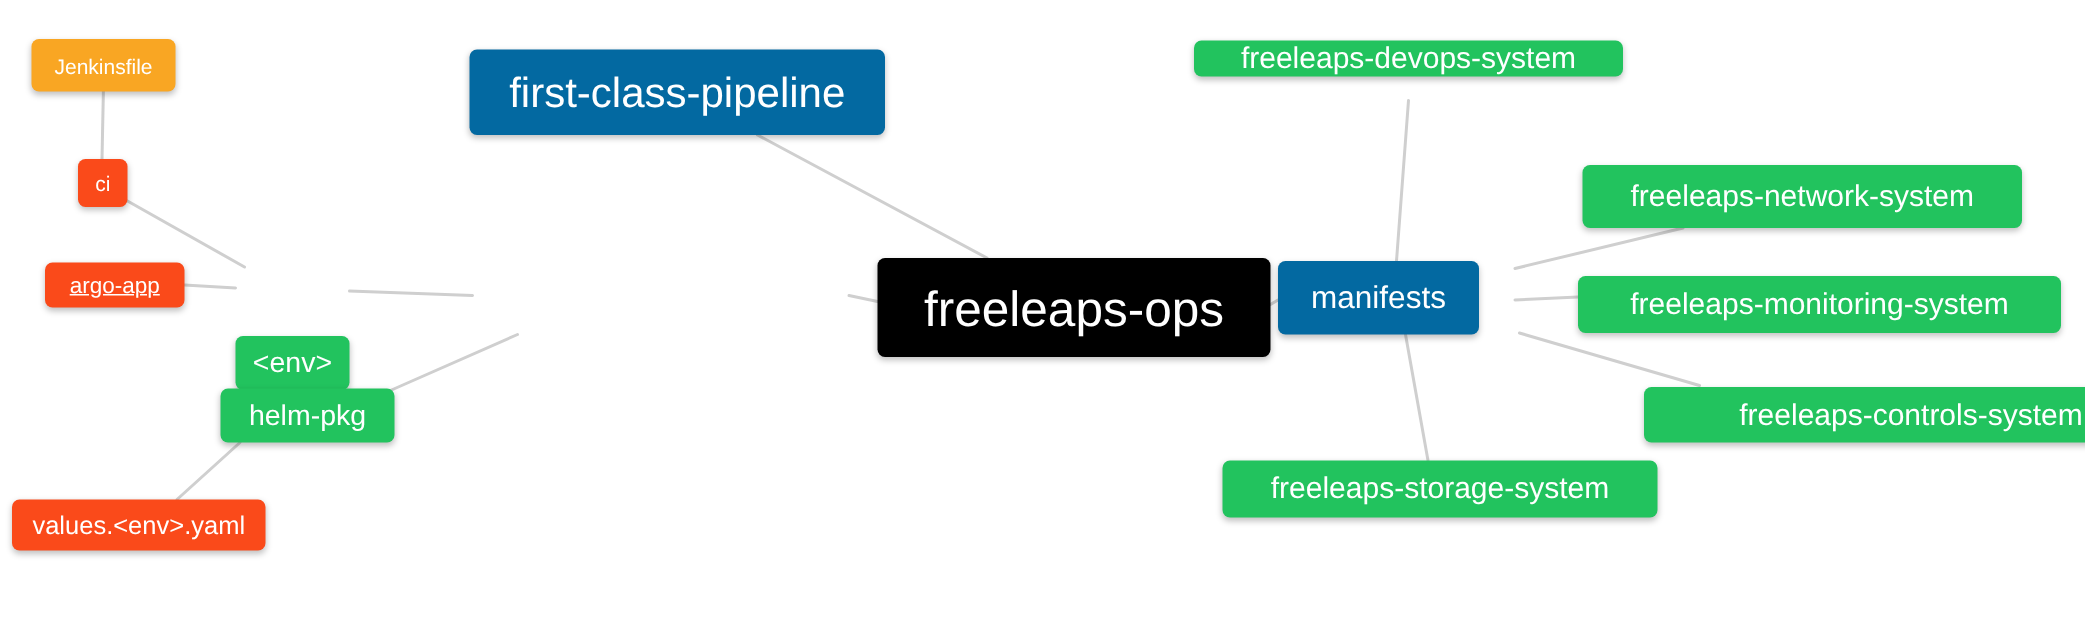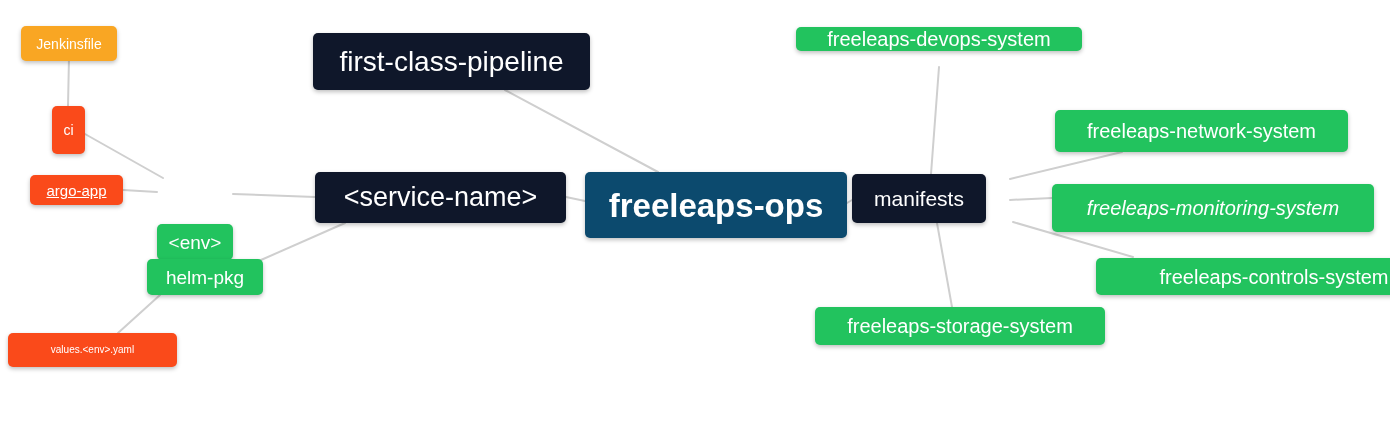--- a/index.html
+++ b/index.html
@@ -36,25 +36,25 @@
     justify-content: center;
     color: #ffffff;
     border-radius: 5px;
     box-shadow: 0 2px 4px rgba(0,0,0,0.25);
     white-space: nowrap;
     cursor: pointer;
     box-sizing: border-box;
     line-height: 1;
     user-select: none;
   }
-  .node.blue   { background: #0f172a; }
+  .node.blue   { background: #0369a1; }
   .node.green  { background: #22c35e; }
   .node.orange { background: #f9a623; }
   .node.red    { background: #fa4a1a; }
-  .node.dark   { background: #0c4a6e; font-weight: bold; }
+  .node.dark   { background: #000000; }
 </style>
 </head>
 <body>
 
 <div class="canvas">
 
   <svg class="edges" xmlns="http://www.w3.org/2000/svg">
     <line x1="69" y1="57" x2="68" y2="106"></line>
     <line x1="85" y1="134" x2="163" y2="178"></line>
     <line x1="123" y1="190" x2="157" y2="192"></line>
@@ -66,41 +66,40 @@
     <line x1="847" y1="203" x2="852" y2="200"></line>
     <line x1="931" y1="174" x2="939" y2="67"></line>
     <line x1="1010" y1="179" x2="1122" y2="152"></line>
     <line x1="1010" y1="200" x2="1052" y2="198"></line>
     <line x1="1013" y1="222" x2="1133" y2="257"></line>
     <line x1="937" y1="223" x2="952" y2="307"></line>
   </svg>
 
   <div class="node orange" style="left:21px;   top:26px;  width:96px;  height:35px; font-size:14px;">Jenkinsfile</div>
 
-  <div class="node red" style="left:52px;   top:106px; width:33px;  height:48px; font-size:14px;">ci</div>
+  <div class="node red" style="left:52px;   top:106px; width:33px;  height:32px; font-size:14px;">ci</div>
 
   <div class="node red" style="left:30px;   top:175px; width:93px;  height:30px; font-size:15px;text-decoration:underline;">argo-app</div>
 
   <div class="node green" style="left:157px;  top:176px; width:76px;  height:36px; font-size:19px;margin-top:48px;">&lt;env&gt;</div>
 
   <div class="node green" style="left:147px;  top:259px; width:116px; height:36px; font-size:19px;">helm-pkg</div>
 
-  <div class="node red" style="left:8px;    top:333px; width:169px; height:34px; font-size:10px;">values.&lt;env&gt;.yaml</div>
+  <div class="node red" style="left:8px;    top:333px; width:169px; height:34px; font-size:17px;">values.&lt;env&gt;.yaml</div>
 
   <div class="node blue" style="left:313px;  top:33px;  width:277px; height:57px; font-size:28px;">first-class-pipeline</div>
 
-  <div class="node blue" style="left:315px;  top:172px; width:251px; height:51px; font-size:27px;">&lt;service-name&gt;</div>
 
   <div class="node dark" style="left:585px;  top:172px; width:262px; height:66px; font-size:33px;">freeleaps-ops</div>
 
   <div class="node blue" style="left:852px;  top:174px; width:134px; height:49px; font-size:21px;">manifests</div>
 
   <div class="node green" style="left:796px;  top:27px;  width:286px; height:24px; font-size:20px;">freeleaps-devops-system</div>
 
   <div class="node green" style="left:1055px; top:110px; width:293px; height:42px; font-size:20px;">freeleaps-network-system</div>
 
-  <div class="node green" style="left:1052px; top:184px; width:322px; height:48px; font-size:20px;font-style:italic;">freeleaps-monitoring-system</div>
+  <div class="node green" style="left:1052px; top:184px; width:322px; height:38px; font-size:20px;">freeleaps-monitoring-system</div>
 
   <div class="node green" style="left:1062px; top:258px; width:356px; height:37px; font-size:20px;margin-left:34px;">freeleaps-controls-system</div>
 
   <div class="node green" style="left:815px;  top:307px; width:290px; height:38px; font-size:20px;">freeleaps-storage-system</div>
 
 </div>
 
 </body></html>

